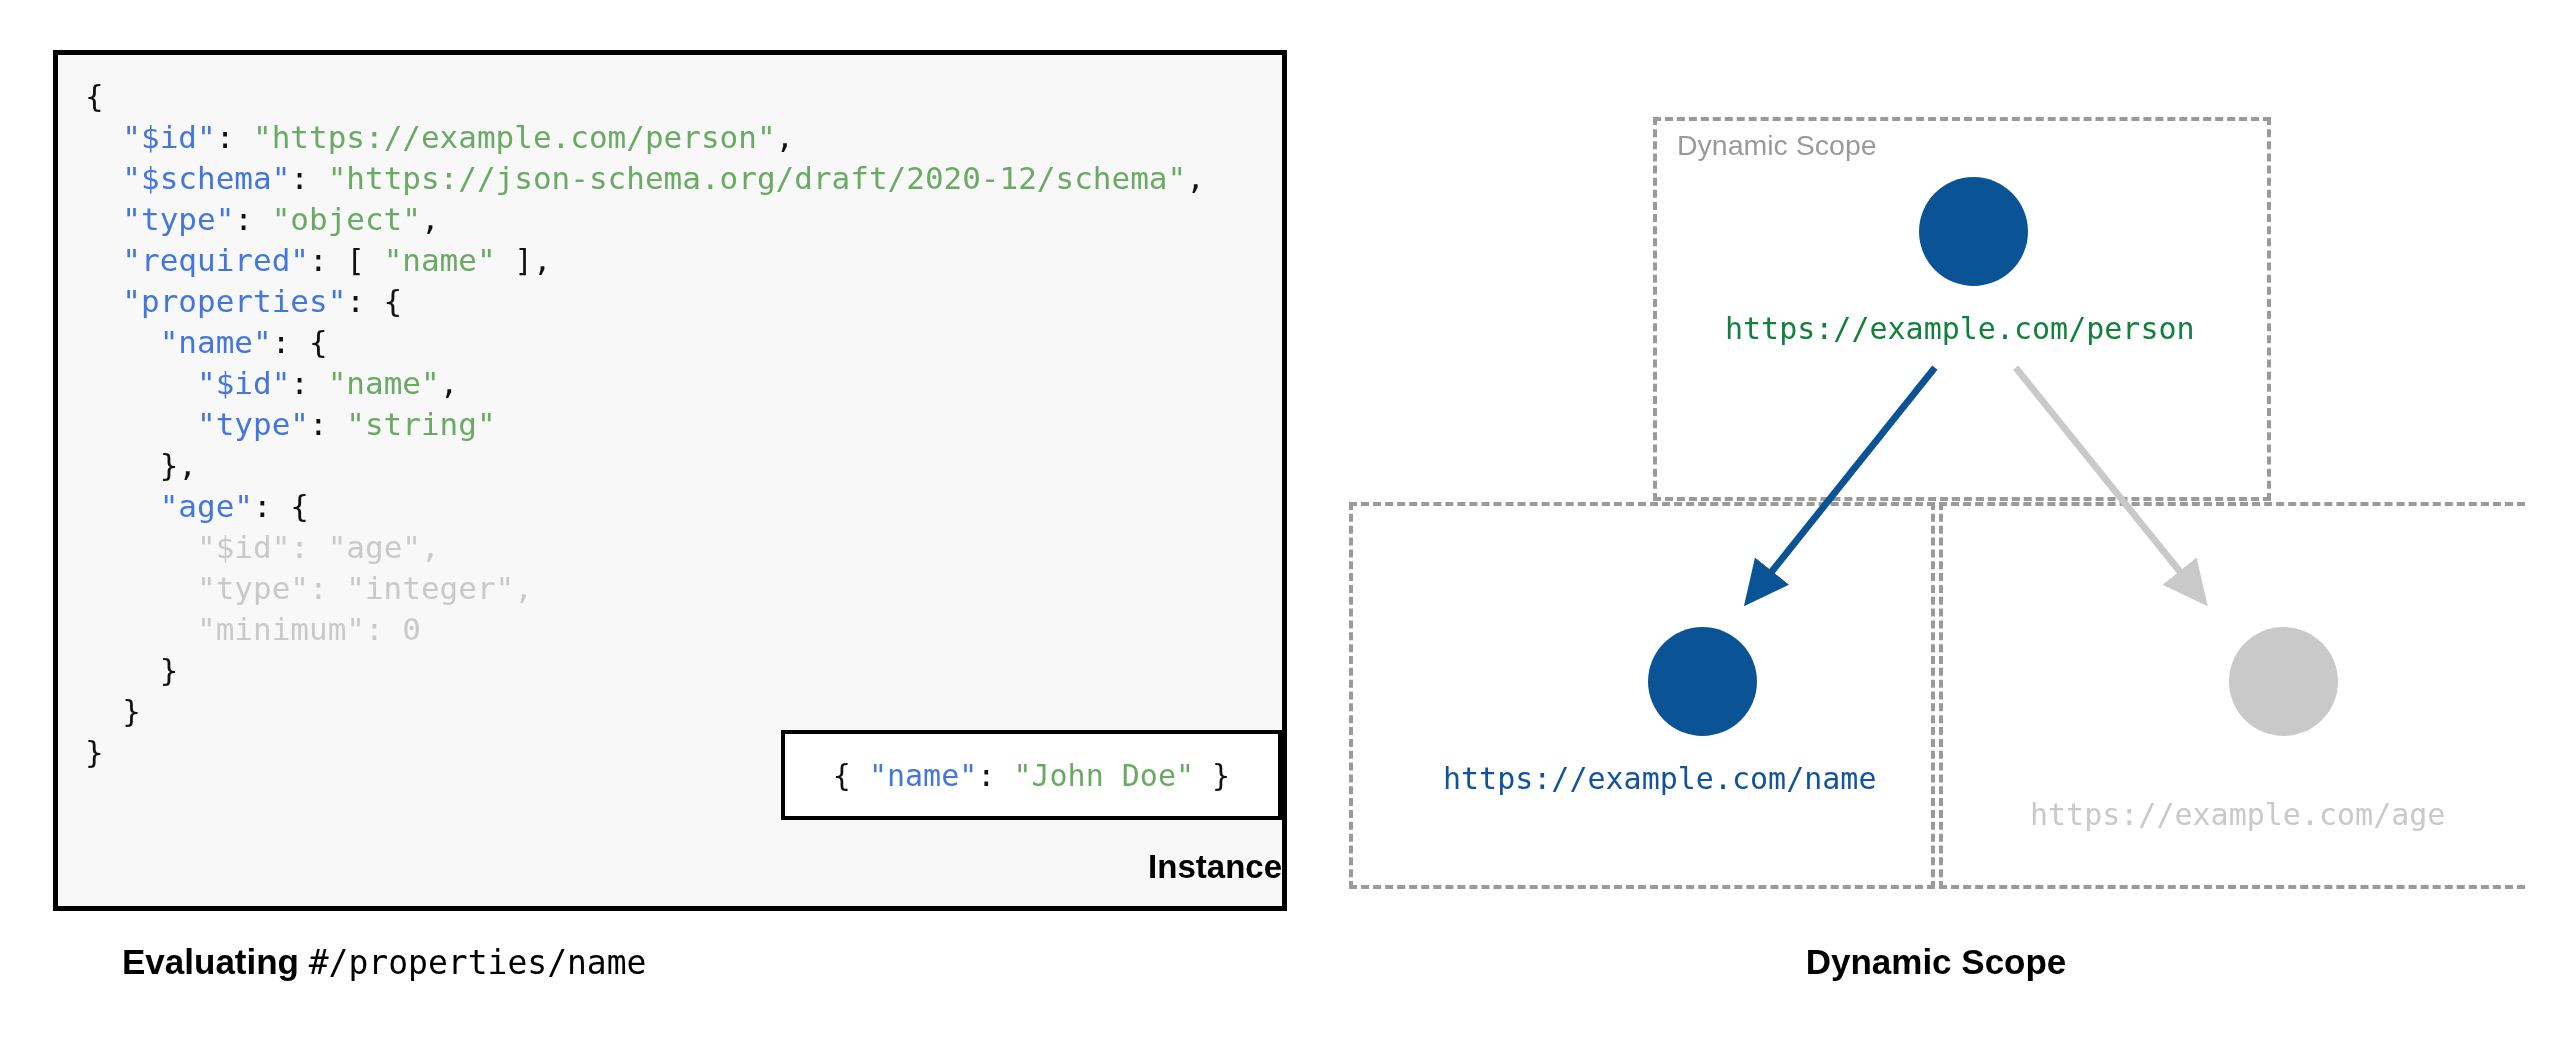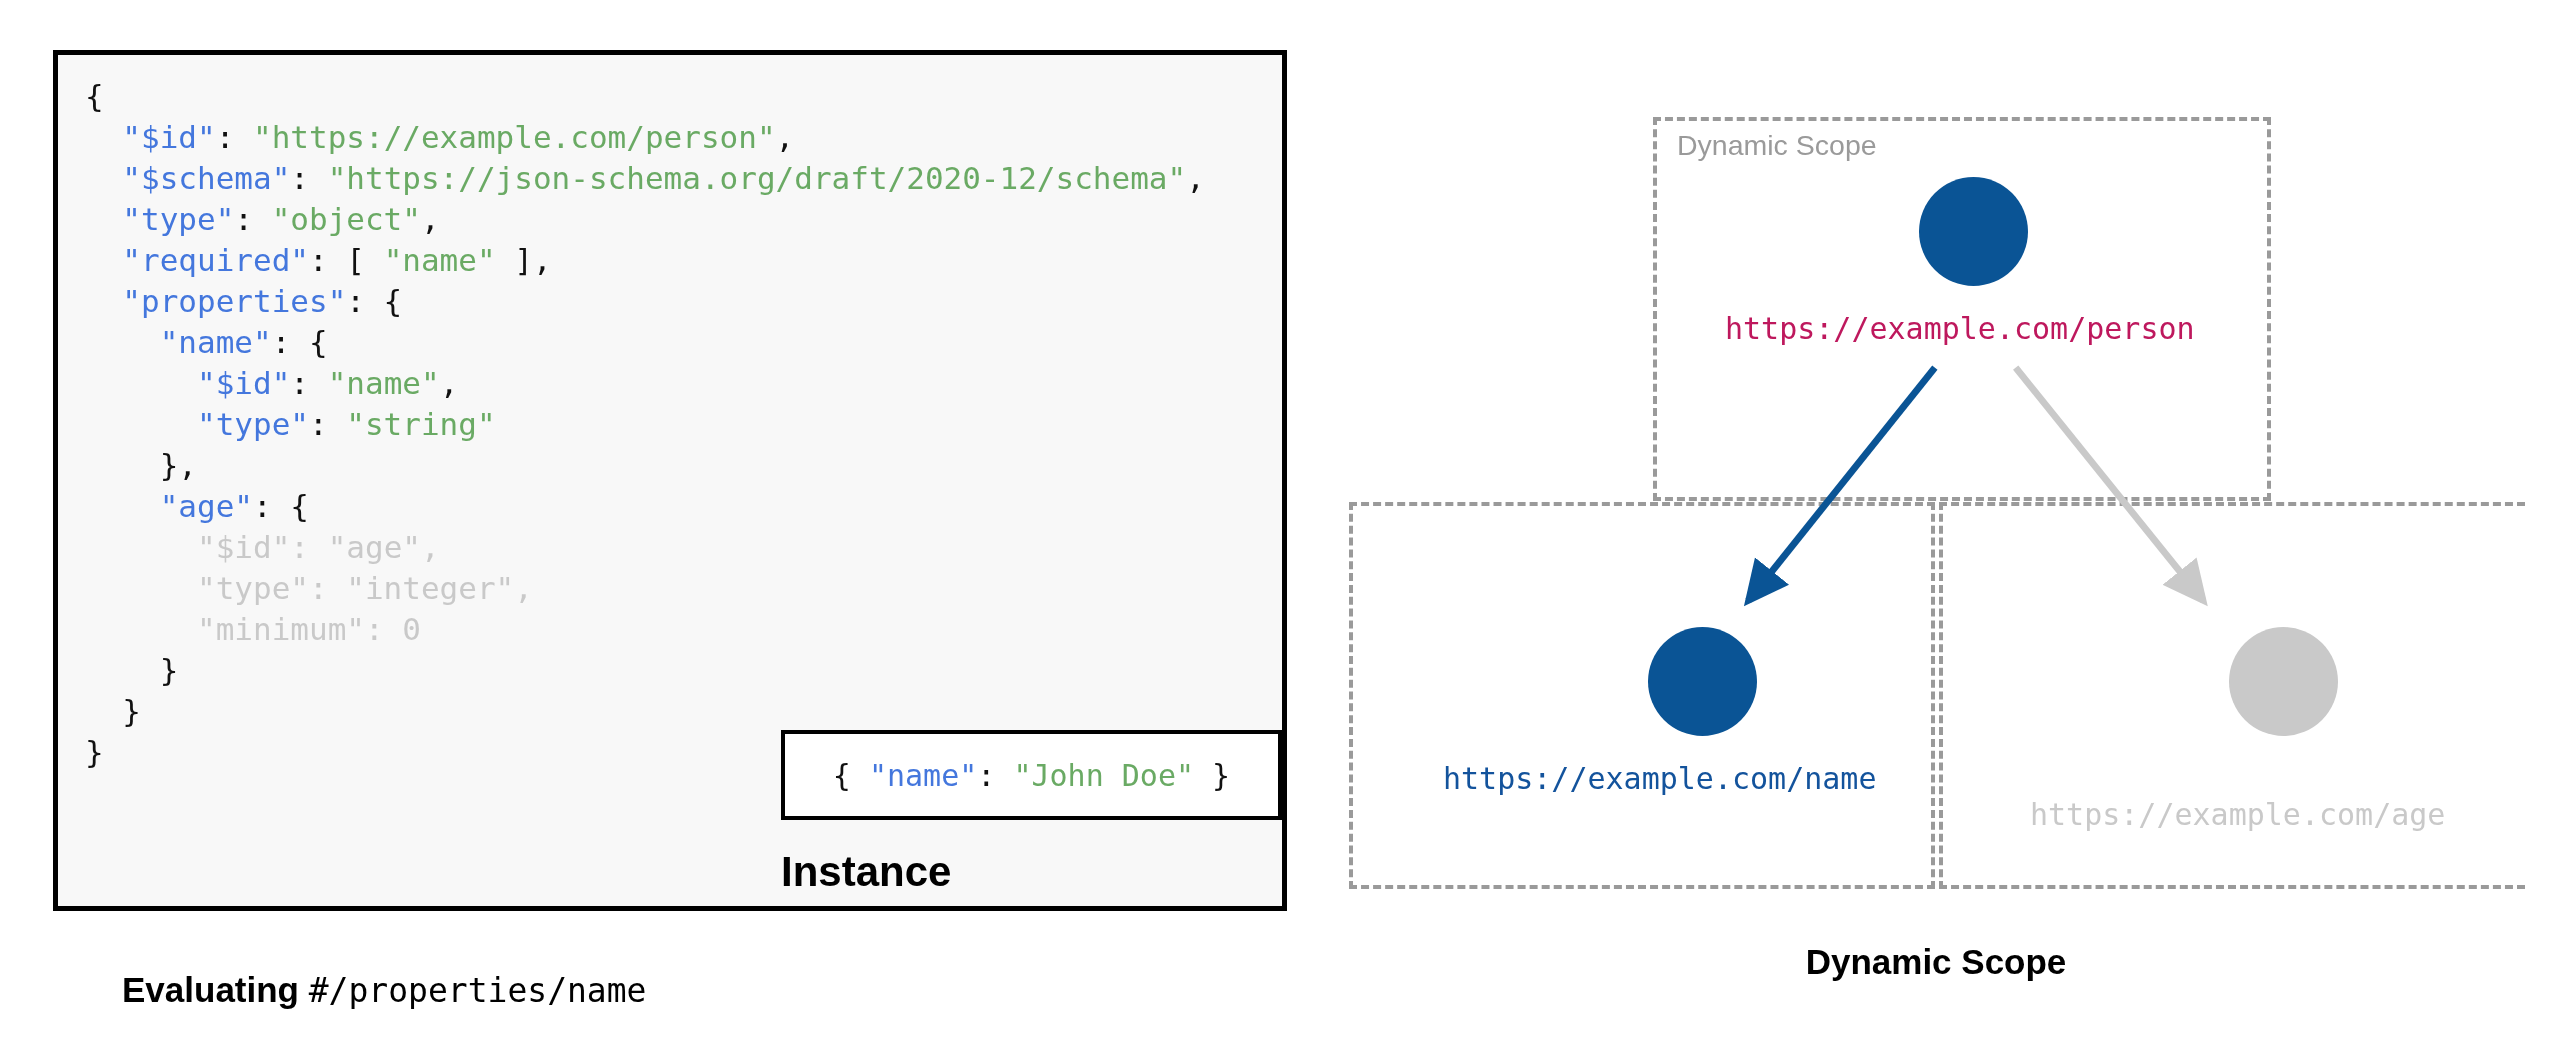--- a/index.html
+++ b/index.html
@@ -30,26 +30,26 @@
     position:absolute;left:723px;top:675px;width:501px;height:90px;
     background:#ffffff;border:4.6px solid #000000;box-sizing:border-box;
     display:flex;align-items:center;justify-content:center;
   }
   #instance-code{
     font-family:"DejaVu Sans Mono","Liberation Mono",monospace;
     font-size:30px;white-space:pre;color:#111111;
   }
   #instance-caption{
     position:absolute;left:723px;top:793px;width:501px;
-    text-align:left;font-size:42px;font-weight:bold;color:#000000;
+    text-align:right;font-size:33px;font-weight:bold;color:#000000;
   }
 
   #left-caption{
     position:absolute;left:122px;top:942px;
-    font-size:35px;color:#000000;white-space:pre;margin-top:28px;
+    font-size:35px;color:#000000;white-space:pre;
   }
   #left-caption .bold{font-weight:bold;}
   #left-caption .mono{
     font-family:"DejaVu Sans Mono","Liberation Mono",monospace;
     font-weight:normal;font-size:33px;
   }
 
   
   #diagram{
     position:absolute;left:1338px;top:46px;width:1196px;height:979px;
@@ -83,21 +83,21 @@
   }
   #node-age-circle{
     left:891px;top:581px;width:109px;height:109px;background:#c9c9c9;
   }
 
   .node-label{
     position:absolute;
     font-family:"DejaVu Sans Mono","Liberation Mono",monospace;
     font-size:30px;white-space:nowrap;
   }
-  #node-person-label{left:387px;top:265px;color:#be185d;}
+  #node-person-label{left:387px;top:265px;color:#15803d;}
   #node-name-label{left:105px;top:715px;color:#13539c;}
   #node-age-label{left:692px;top:715px;color:#c9c9c9;margin-top:36px;}
 
   #arrows{position:absolute;left:0;top:0;width:1196px;height:979px;}
 
   #right-caption{
     position:absolute;left:1338px;top:942px;width:1196px;
     text-align:center;font-size:35px;font-weight:bold;color:#000000;
   }
 </style>

